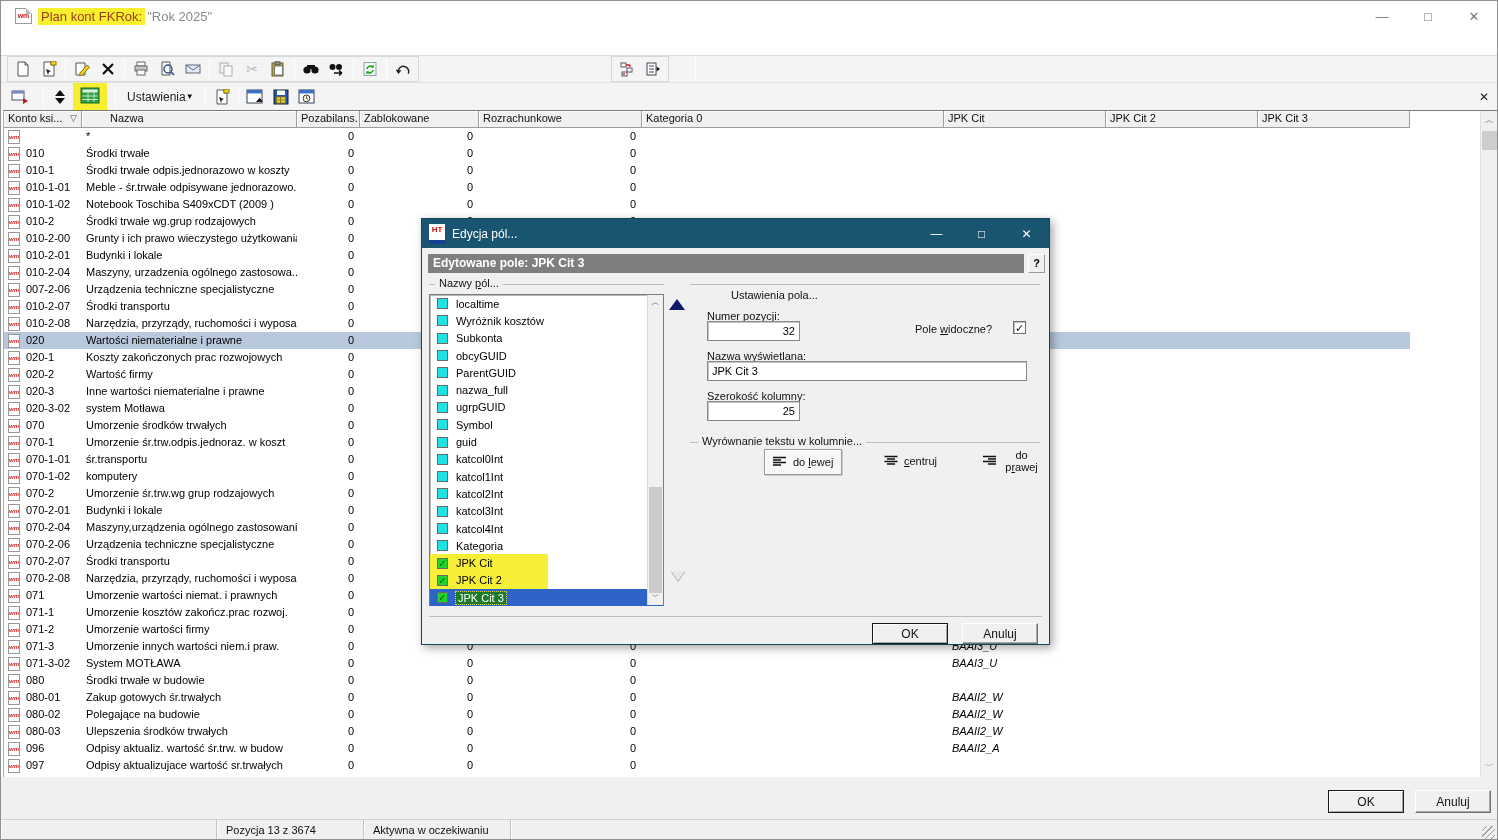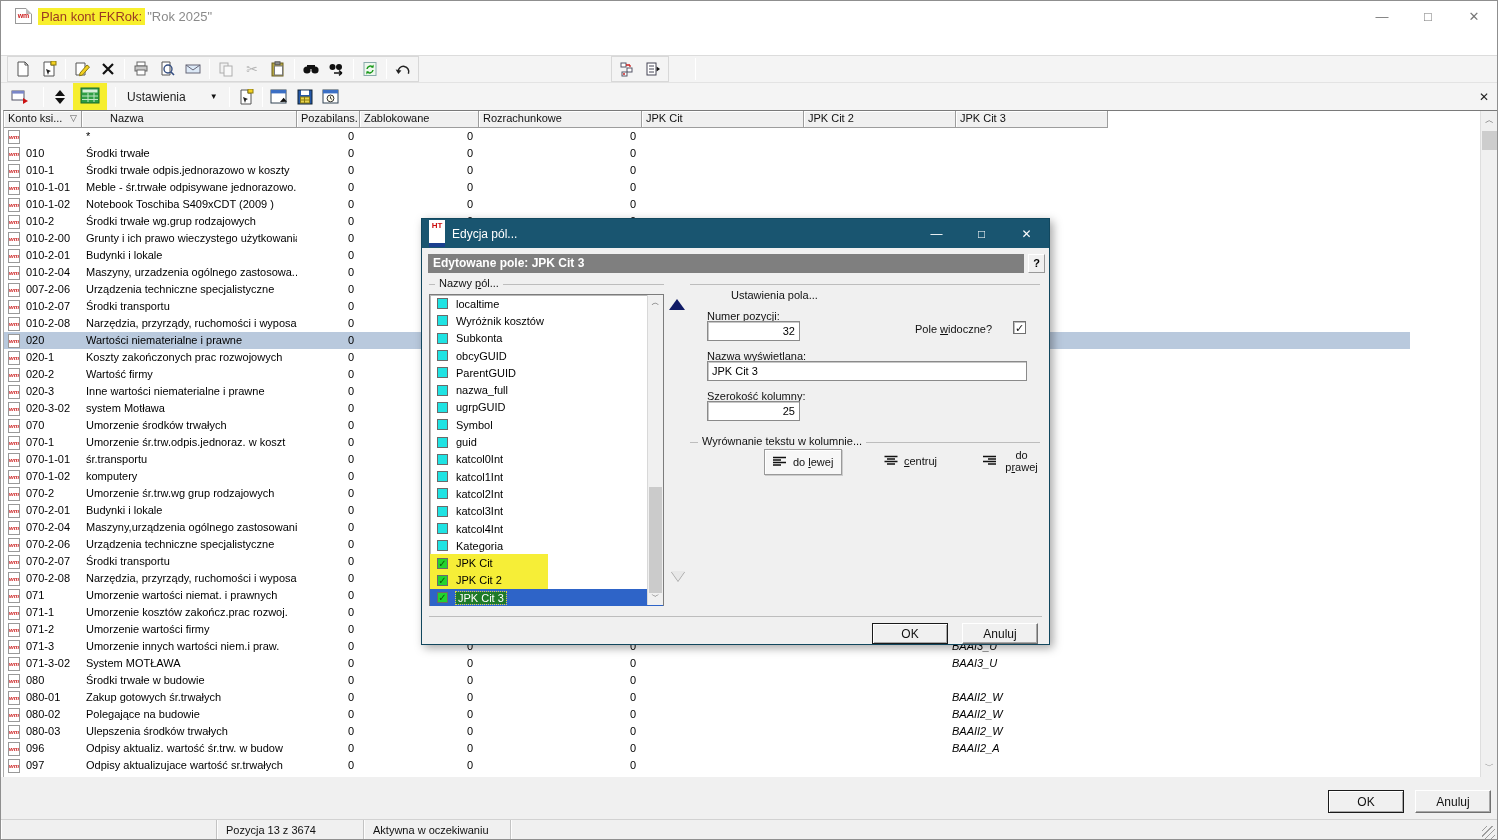--- a/index.html
+++ b/index.html
@@ -23,21 +23,21 @@
 
   
   .toolbar1 { position:absolute; left:0; top:54px; width:100%; height:28px; background:#f4f4f4; border-top:1px solid #dcdcdc; border-bottom:1px solid #e3e3e3; display:flex; align-items:center; }
   .toolbar2 { position:absolute; left:0; top:82px; width:100%; height:27px; background:#f4f4f4; display:flex; align-items:center; }
   .tbico { width:26px; height:24px; display:flex; align-items:center; justify-content:center; }
   .tbsep { width:1px; height:20px; background:#c6c6c6; border-right:1px solid #fff; margin:0 3px; }
   .tbgroup { display:flex; align-items:center; border:1px solid #d8d8d8; height:26px; padding:0 2px; background:#f4f4f4; }
   .glyph { font-size:14px; color:#333; }
   .glyph.dis { color:#b3b3b3; }
   .hl-wrap { background:#f6ee2e; padding:1px 4px 3px 4px; display:flex; align-items:center; }
-  .ustaw-btn { display:flex; align-items:center; gap:24px; padding:3px 8px; color:#222; font-size:12px;text-align:center; }
+  .ustaw-btn { display:flex; align-items:center; gap:0; padding:3px 8px; color:#222; font-size:12px;text-align:center; }
   .chev { font-size:8px; color:#111; }
   .tb2-close { margin-left:auto; margin-right:8px; font-size:12px; color:#222; }
 
   
   .grid { position:absolute; left:2px; top:109px; width:1494px; height:667px; background:#fff; border-top:1px solid #7a7a7a; border-left:1px solid #adadad; overflow:hidden; }
   .ghead { display:flex; height:17px; width:1406px; }
   .hcell { background:#f0f0f0; border-right:1px solid #9d9d9d; border-bottom:1px solid #9d9d9d; box-shadow:inset 1px 1px 0 #fff; padding:1px 4px 0 4px; white-space:nowrap; overflow:hidden; font-size:11px; color:#111; position:relative; }
   .sorticon { position:absolute; right:4px; top:2px; font-size:9px; color:#555; }
   .gbody { position:relative; width:1406px; }
   .trow { display:flex; height:17px; line-height:16px; white-space:nowrap; }
@@ -56,21 +56,21 @@
 
   
   .vsb { position:absolute; right:0; top:0; width:17px; height:100%; background:#f0f0f0; border-left:1px solid #dedede; }
   .vsb .arr { position:absolute; left:0; width:17px; height:17px; color:#606060; font-size:9px; text-align:center; line-height:17px; }
   .vsb .arr.up { top:1px; } .vsb .arr.dn { bottom:2px; }
   .vsb .thumb { position:absolute; left:1px; width:15px; background:#cdcdcd; }
 
   
   .dialog { position:absolute; left:420px; top:217px; width:629px; height:427px; background:#f0f0f0; border:1px solid #11475e; box-shadow:3px 3px 9px rgba(0,0,0,.35); z-index:10; }
   .dtitle { height:29px; background:#195570; display:flex; align-items:center; }
-  .dt-icon { width:16px; height:27px; margin-left:7px; background:#fff; color:#c11; font-weight:bold; font-size:8px; text-align:center; line-height:12px; border-bottom:4px solid #1a3f8f; }
+  .dt-icon { width:16px; height:20px; margin-left:7px; background:#fff; color:#c11; font-weight:bold; font-size:8px; text-align:center; line-height:12px; border-bottom:4px solid #1a3f8f; }
   .dt-text { color:#fff; font-size:12px; margin-left:7px; }
   .dctrls { margin-left:auto; display:flex; }
   .dctrls .wc { width:45px; height:29px; display:flex; align-items:center; justify-content:center; color:#fff; font-size:12px; }
   .dheader { position:absolute; left:6px; top:35px; width:596px; height:19px; background:#7f7f7f; color:#fff; font-weight:bold; font-size:12px; line-height:19px; padding-left:5px; }
   .helpbox { position:absolute; left:606px; top:35px; width:17px; height:19px; background:#f0f0f0; border:1px solid #999; border-top-color:#fff; border-left-color:#fff; text-align:center; font-weight:bold; line-height:17px; }
   .grpline { position:absolute; height:1px; background:#bdbdbd; }
   .grplabel { position:absolute; background:#f0f0f0; padding:0 4px; font-size:11px; color:#111; }
   .mn { text-decoration:underline; }
 
   .listbox { position:absolute; left:7px; top:75px; width:235px; height:312px; background:#fff; border:1px solid #7c7c7c; box-shadow:inset 1px 1px 0 #b9b9b9; }
@@ -312,20 +312,21 @@
     <span class="tb2-close">✕</span>
   </div>
 
   <div class="grid">
     <div class="ghead">
       <span class="hcell" style="width:78px;"><span>Konto ksi...</span><span class="sorticon">▽</span></span>
       <span class="hcell" style="width:215px;padding-left:28px;">Nazwa</span>
       <span class="hcell" style="width:63px;">Pozabilans.</span>
       <span class="hcell" style="width:119px;">Zablokowane</span>
       <span class="hcell" style="width:163px;">Rozrachunkowe</span>
+      <span class="hcell" style="width:302px;">Kategoria 0</span>
       <span class="hcell" style="width:162px;">JPK Cit</span>
       <span class="hcell" style="width:152px;">JPK Cit 2</span>
       <span class="hcell" style="width:152px;">JPK Cit 3</span>
     </div>
     <div class="gbody">
   <div class="trow">
     <span class="c-icon">
             <span class="wmdoc">wm</span>
           </span>
     <span class="c konto"></span>

